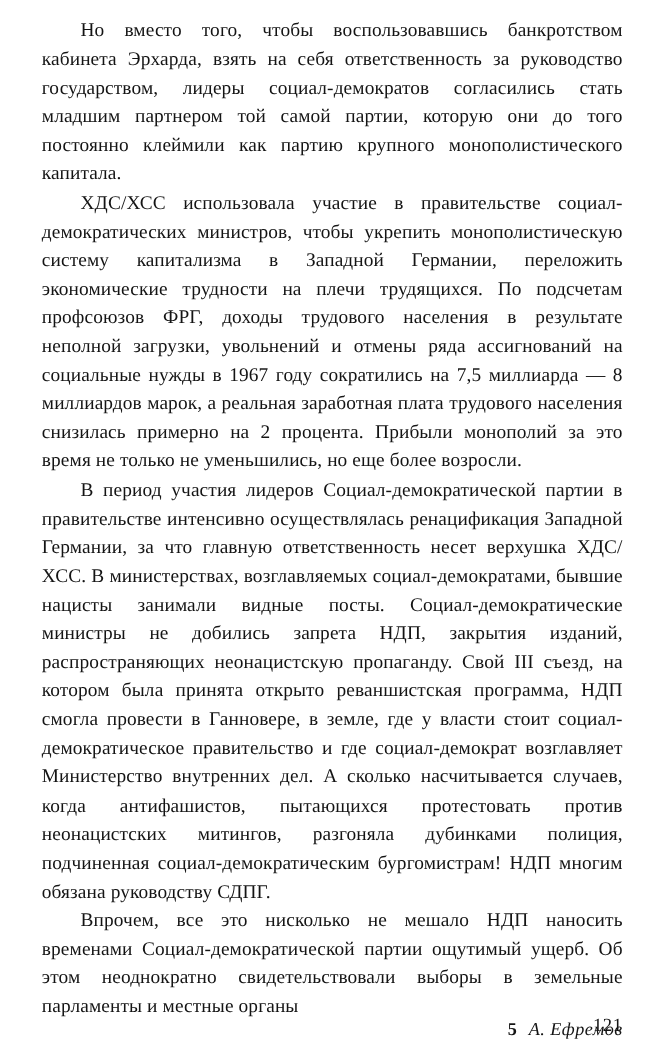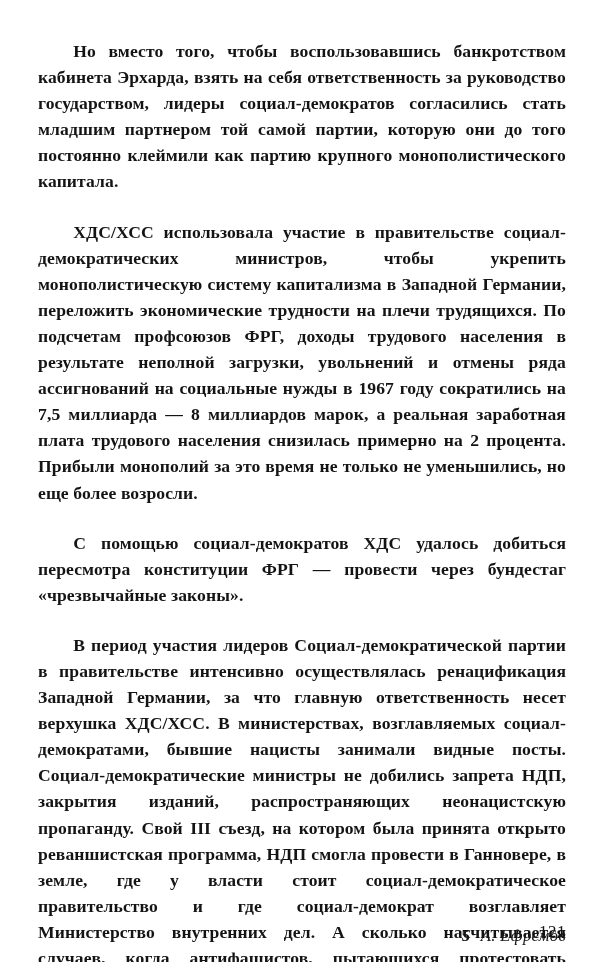--- a/index.html
+++ b/index.html
@@ -34,21 +34,21 @@
   }
   .para {
     margin: 0;
     text-indent: 2.0em;
     text-align: justify;
   }
   .para:last-of-type {
     text-align: justify;
   }
   
-  .para { font-weight: 700; margin-top: 24px; }
+  .para { font-weight: 400; }
 
   .footer {
     position: absolute;
     left: 38px;
     right: 34px;
     bottom: 16px;
     height: 24px;
     font-size: 16.5px;
     color: #141414;
   }
@@ -78,21 +78,20 @@
     font-style: italic;
   }
 </style>
 </head>
 <body>
 
 <div class="page">
   <div class="body-text">
     <p class="para">Но вместо того, чтобы воспользовавшись банкротством кабинета Эрхарда, взять на себя ответственность за руководство государством, лидеры социал-демократов согласились стать младшим партнером той самой партии, которую они до того постоянно клеймили как партию крупного монополистического капитала.</p>
     <p class="para">ХДС/ХСС использовала участие в правительстве социал-демократических министров, чтобы укрепить монополистическую систему капитализма в Западной Германии, переложить экономические трудности на плечи трудящихся. По подсчетам профсоюзов ФРГ, доходы трудового населения в результате неполной загрузки, увольнений и отмены ряда ассигнований на социальные нужды в 1967 году сократились на 7,5 миллиарда — 8 миллиардов марок, а реальная заработная плата трудового населения снизилась примерно на 2 процента. Прибыли монополий за это время не только не уменьшились, но еще более возросли.</p>
-    <p class="para">С помощью социал-демократов ХДС удалось добиться пересмотра конституции ФРГ — провести через бундестаг «чрезвычайные законы».</p>
     <p class="para">В период участия лидеров Социал-демократической партии в правительстве интенсивно осуществлялась ренацификация Западной Германии, за что главную ответственность несет верхушка ХДС/ХСС. В министерствах, возглавляемых социал-демократами, бывшие нацисты занимали видные посты. Социал-демократические министры не добились запрета НДП, закрытия изданий, распространяющих неонацистскую пропаганду. Свой III съезд, на котором была принята открыто реваншистская программа, НДП смогла провести в Ганновере, в земле, где у власти стоит социал-демократическое правительство и где социал-демократ возглавляет Министерство внутренних дел. А сколько насчитывается случаев, когда антифашистов, пытающихся протестовать против неонацистских митингов, разгоняла дубинками полиция, подчиненная социал-демократическим бургомистрам! НДП многим обязана руководству СДПГ.</p>
     <p class="para">Впрочем, все это нисколько не мешало НДП наносить временами Социал-демократической партии ощутимый ущерб. Об этом неоднократно свидетельствовали выборы в земельные парламенты и местные органы</p>
   </div>
 
   <div class="footer">
     <div class="page-number">121</div>
     <div class="signature">
       <span class="sig-num">5</span>
       <span class="sig-name">А. Ефремов</span>
     </div>

